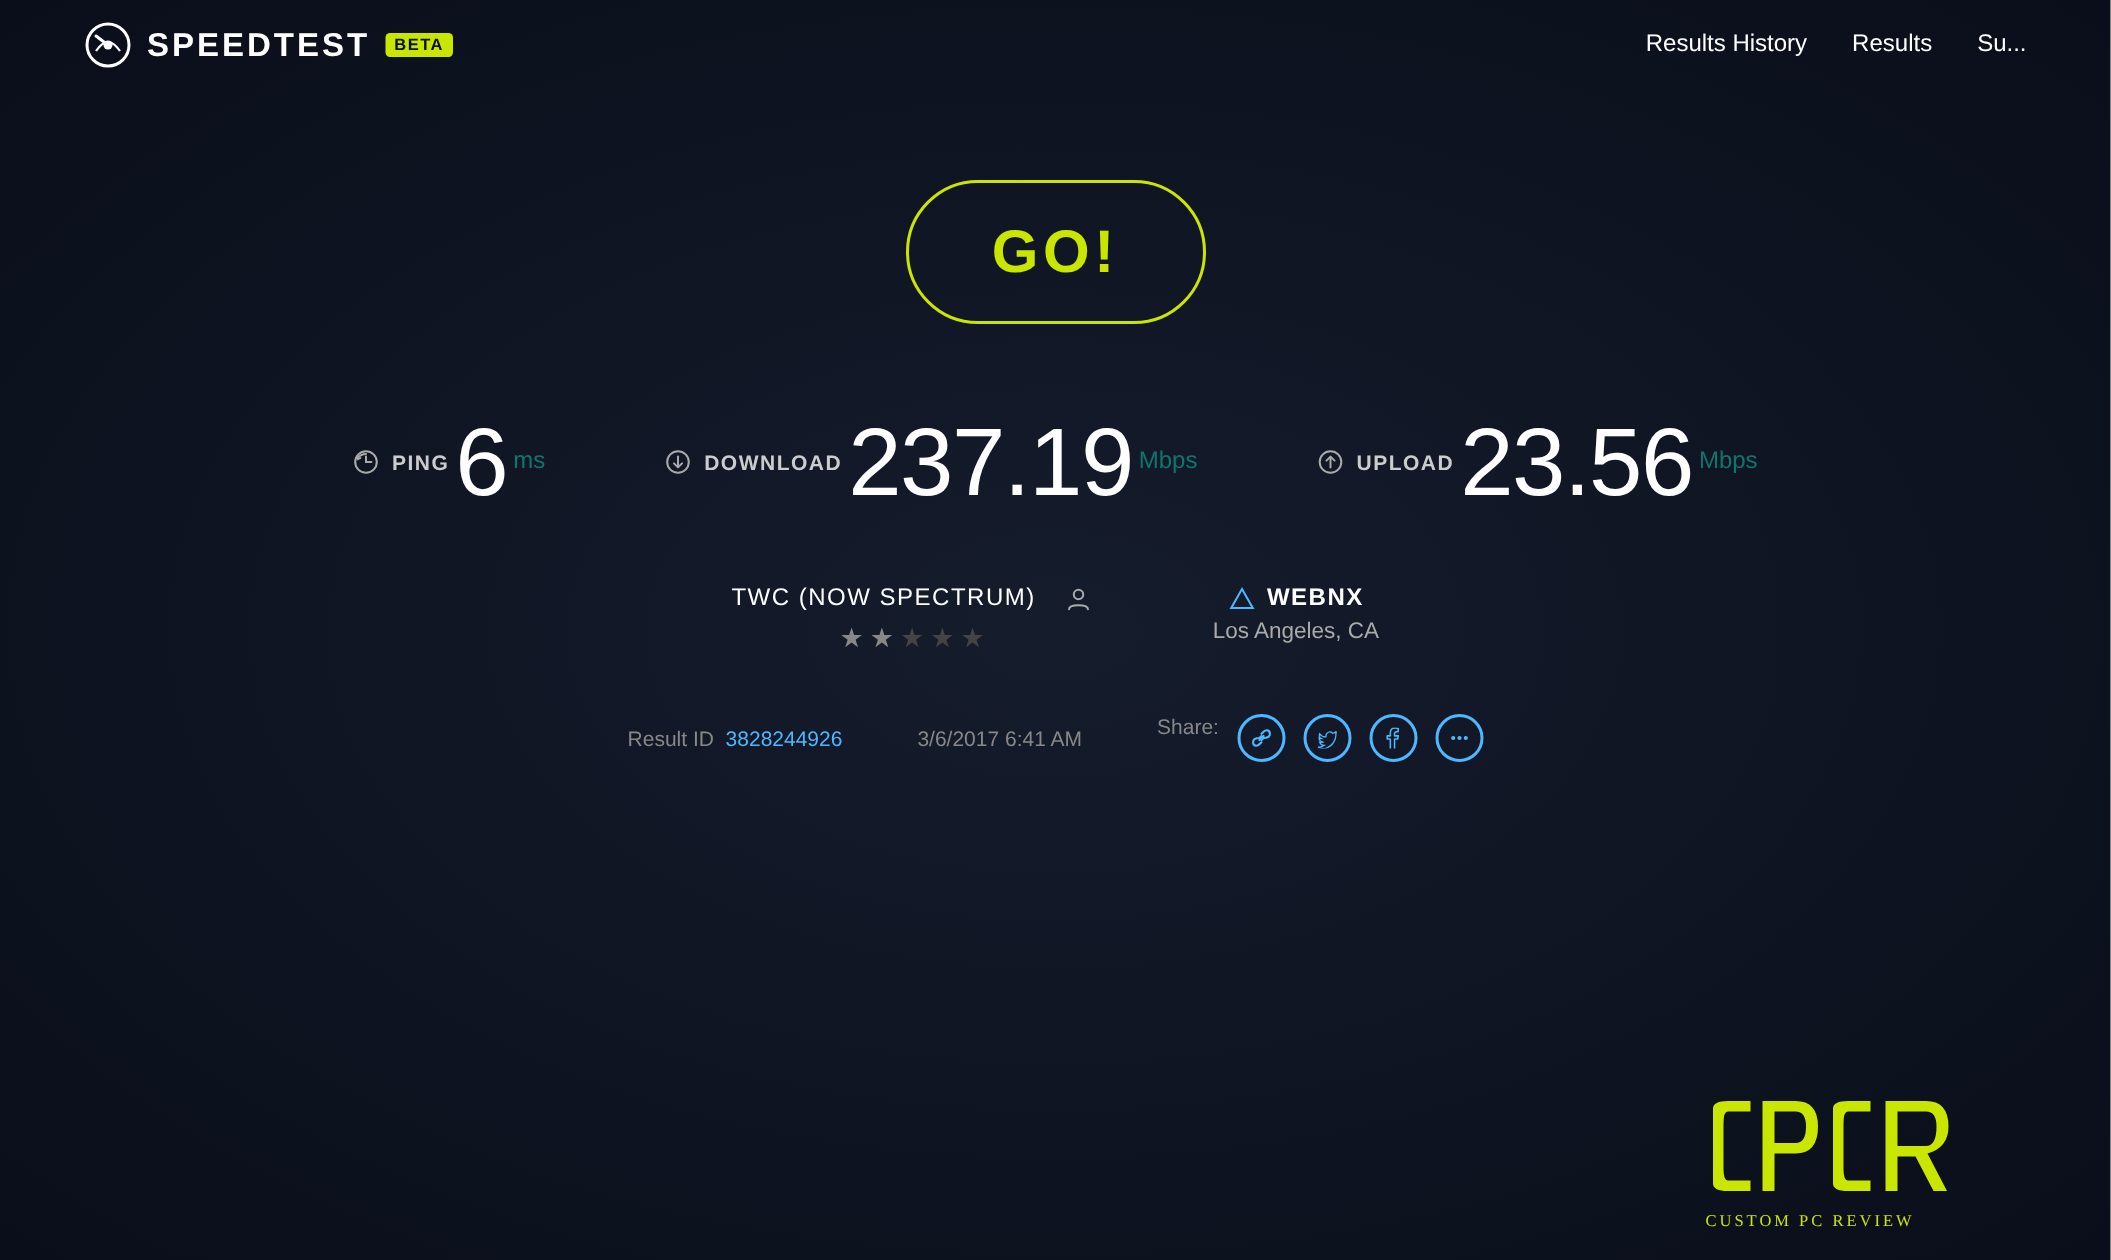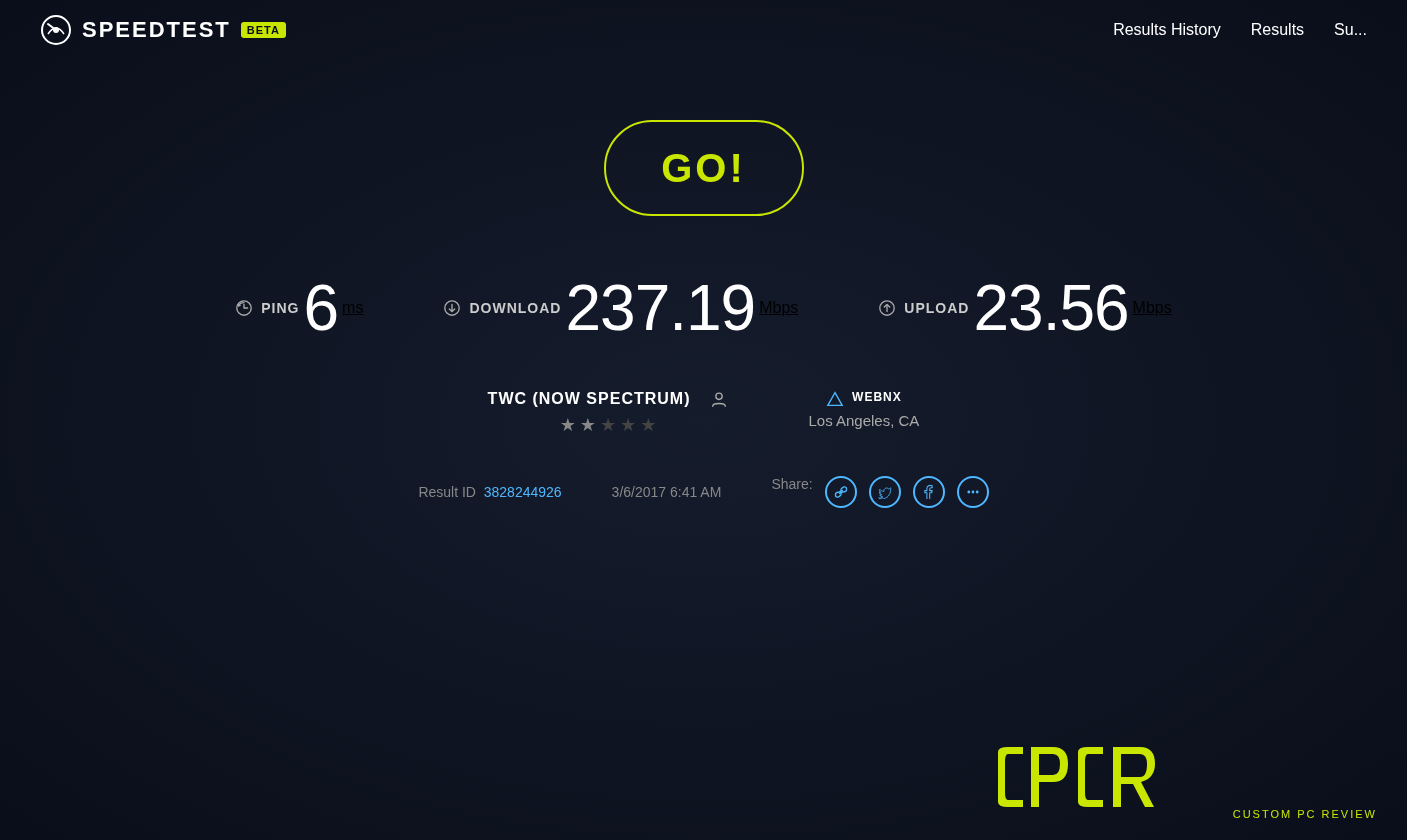--- a/index.html
+++ b/index.html
@@ -13,21 +13,21 @@
       color: #ffffff;
       overflow: hidden;
       position: relative;
     }
 
     
     header {
       display: flex;
       align-items: center;
       justify-content: space-between;
-      padding: 0 40px;
+      padding: 0 56px;
       height: 60px;
       position: relative;
       z-index: 10;
     }
 
     .logo-area {
       display: flex;
       align-items: center;
       gap: 10px;
     }
@@ -131,23 +131,22 @@
     .stat-value {
       font-size: 64px;
       font-weight: 200;
       color: #ffffff;
       line-height: 1;
       letter-spacing: -1px;
     }
 
     .stat-unit {
       font-size: 16px;
-      color: #000000;
+      color: #0f766e;
       font-weight: 400;
-      text-decoration: underline;
     }
 
     
     .info-row {
       display: flex;
       align-items: flex-start;
       gap: 80px;
       margin-bottom: 40px;
     }
 
@@ -156,21 +155,21 @@
       flex-direction: column;
       align-items: center;
       gap: 6px;
     }
 
     .isp-name {
       display: flex;
       align-items: center;
       gap: 20px;
       font-size: 16px;
-      font-weight: 700;
+      font-weight: 400;
       color: #ffffff;
       letter-spacing: 1px;
       text-transform: uppercase;
     }
 
     .stars {
       display: flex;
       gap: 4px;
     }
 
@@ -185,21 +184,21 @@
       display: flex;
       flex-direction: column;
       align-items: center;
       gap: 4px;
     }
 
     .server-name {
       display: flex;
       align-items: flex-start;
       gap: 8px;
-      font-size: 12px;
+      font-size: 16px;
       font-weight: 700;
       color: #ffffff;
       letter-spacing: 1px;
       text-transform: uppercase;
     }
 
     .server-location {
       font-size: 15px;
       color: #aaaaaa;
     }
@@ -240,22 +239,23 @@
     .share-icon-twitter { border-color: #4db8ff; color: #4db8ff; }
     .share-icon-facebook { border-color: #4db8ff; color: #4db8ff; }
     .share-icon-more { border-color: #4db8ff; color: #4db8ff; }
 
     
     .cpcr-watermark {
       position: absolute;
       bottom: 20px;
       right: 30px;
       display: flex;
-      flex-direction: row;
-      align-items: flex-end;
+      flex-direction: column;
+      align-items: flex-start;
+      font-family: Liberation Serif, serif;
     }
 
     .cpcr-logo {
       font-size: 52px;
       font-weight: 900;
       color: #c8e600;
       letter-spacing: -2px;
       line-height: 1;
       font-family: 'Arial Black', sans-serif;
     }

